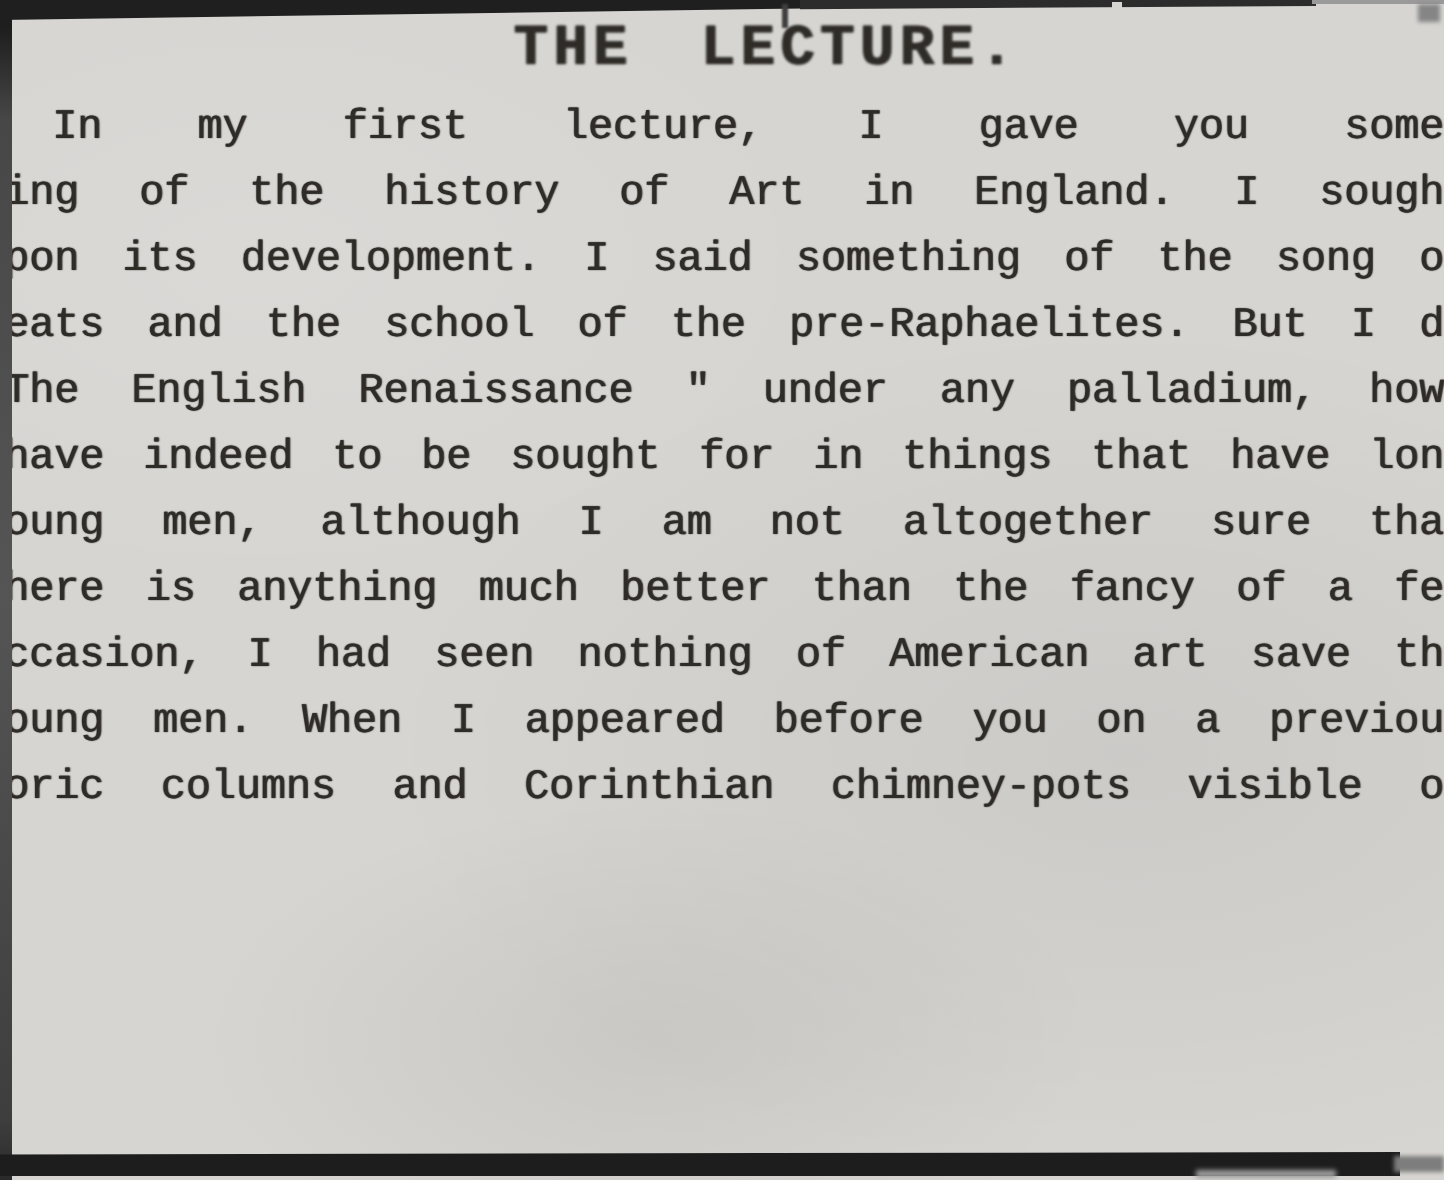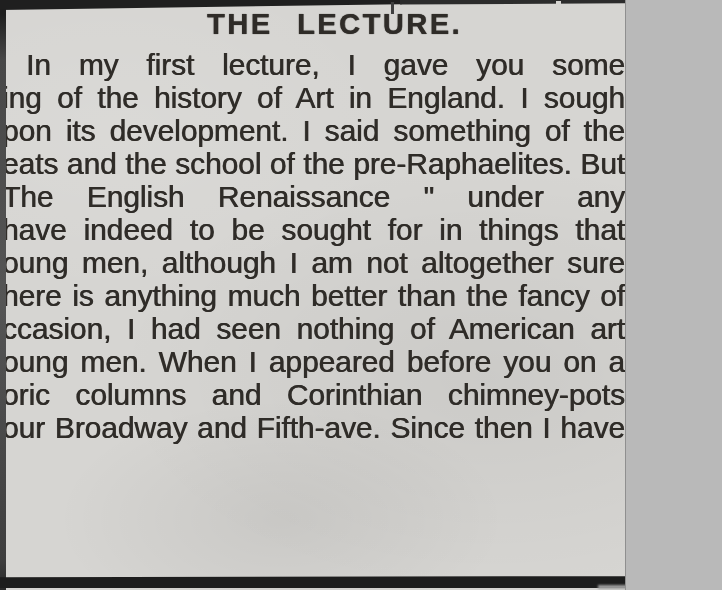--- a/index.html
+++ b/index.html
@@ -4,26 +4,26 @@
 <style>
   :root{
     --paper:#d6d5d2;
     --ink:#2f2c28;
     --border-dark:#1d1d1d;
     --border-soft:#4a4a4a;
   }
   html,body{margin:0;padding:0;background:#b9b9b9;}
   .stage{
     position:relative;
-    width:625px;height:590px;
+    width:722px;height:590px;
     margin:0;
     background:var(--paper);
     outline:1px solid #8f8f8f;
     overflow:hidden;
-    font-family:Liberation Sans, sans-serif;
+    font-family:Liberation Mono, monospace;
   }
   
   .texture{
     position:absolute;inset:0;pointer-events:none;z-index:1;
     background:
       radial-gradient(ellipse 420px 240px at 18% 22%, rgba(255,255,255,.10), rgba(0,0,0,0) 70%),
       radial-gradient(ellipse 520px 300px at 78% 64%, rgba(0,0,0,.05), rgba(0,0,0,0) 72%),
       radial-gradient(ellipse 300px 160px at 45% 88%, rgba(0,0,0,.06), rgba(0,0,0,0) 75%);
   }
   .headline{
@@ -37,21 +37,21 @@
     text-shadow:0 0 1px rgba(40,38,34,.85), .6px 0 0 rgba(40,38,34,.55);
   }
   .body-text{
     position:absolute;top:48px;left:2px;right:0;z-index:2;
     color:var(--ink);
     filter:blur(.35px);
   }
   .line{
     height:33px;line-height:33px;
     overflow:hidden;
-    font-size:30px;
+    font-size:21px;
     letter-spacing:-0.1px;
     text-align:justify;
     -moz-text-align-last:justify;
     text-align-last:justify;
     white-space:normal;
     text-shadow:.45px 0 .6px rgba(42,39,35,.9), -.3px 0 .5px rgba(42,39,35,.45);
   }
   .line.first{text-indent:24px;}
   
   .b{position:absolute;z-index:3;}
@@ -83,21 +83,20 @@
     <div class="line">ing of the history of Art in England. I sough</div>
     <div class="line">pon its development. I said something of the song o</div>
     <div class="line">eats and the school of the pre-Raphaelites. But I d</div>
     <div class="line">The English Renaissance " under any palladium, how</div>
     <div class="line">have indeed to be sought for in things that have lon</div>
     <div class="line">oung men, although I am not altogether sure tha</div>
     <div class="line">here is anything much better than the fancy of a fe</div>
     <div class="line">ccasion, I had seen nothing of American art save th</div>
     <div class="line">oung men. When I appeared before you on a previou</div>
     <div class="line">oric columns and Corinthian chimney-pots visible o</div>
-    <div class="line">our Broadway and Fifth-ave. Since then I have bee</div>
   </div>
 
   <div>
     <div class="b border-left"></div>
     <div class="b border-top-main"></div>
     <div class="b border-top-mid"></div>
     <div class="b border-top-gap"></div>
     <div class="b border-top-right"></div>
     <div class="b corner-blob"></div>
     <div class="b head-tick"></div>

